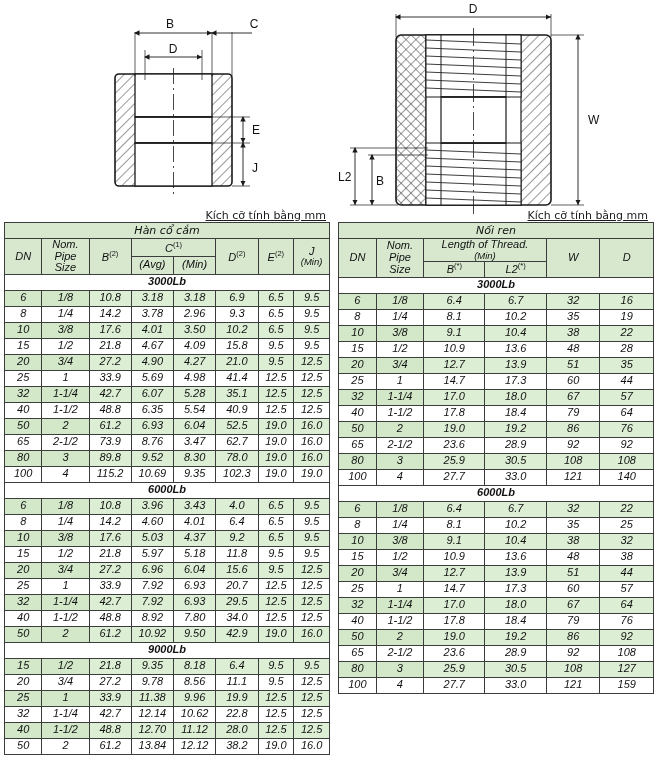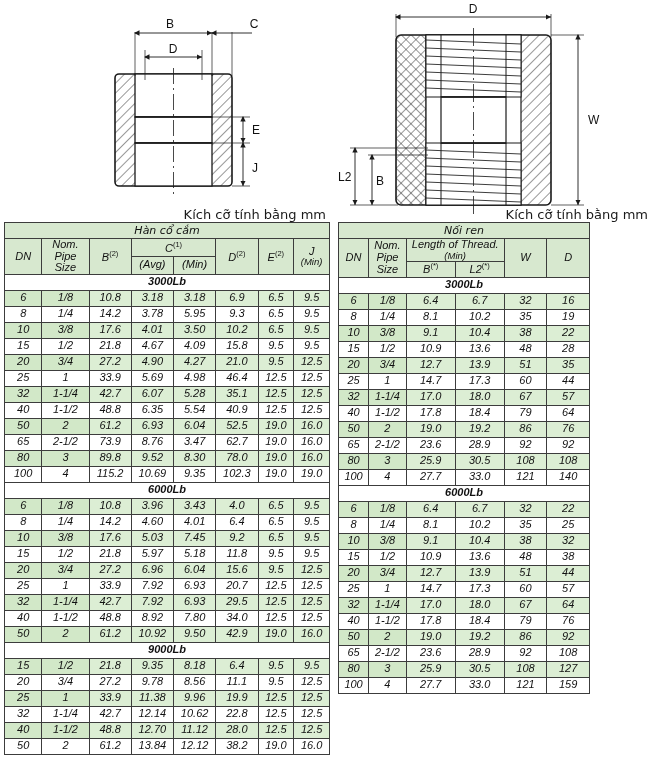--- a/index.html
+++ b/index.html
@@ -16,31 +16,32 @@
   .drawings {
     position: absolute; left: 0; top: 0;
     width: 658px; height: 225px;
   }
   .draw-col { position: absolute; top: 0; height: 225px; }
   .draw-left  { left: 0px;   width: 336px; }
   .draw-right { left: 336px; width: 322px; }
 
   .draw-caption {
     position: absolute; bottom: 3px; right: 10px;
-    font-size: 13px; color: #1a1a1a;
+    font-size: 11px; color: #1a1a1a;
     font-family: "DejaVu Sans", sans-serif;
     white-space: nowrap;
+    text-decoration: underline;
   }
   .draw-svg { position: absolute; left: 0; top: 0; }
 
   
   .tables { position: absolute; left: 0; top: 222px; width: 658px; }
   .tbl-wrap { position: absolute; top: 0; }
   .tbl-left  { left: 4px;   width: 326px; }
-  .tbl-right { left: 338px; width: 252px; }
+  .tbl-right { left: 338px; width: 316px; }
 
   table.spec {
     border-collapse: collapse;
     width: 100%;
     table-layout: fixed;
     font-family: "Liberation Sans", sans-serif;
   }
   table.spec td, table.spec th {
     border: 1px solid #3c3c3c;
     text-align: center;
@@ -306,21 +307,21 @@
               <td>3.18</td>
               <td>6.9</td>
               <td>6.5</td>
               <td>9.5</td>
             </tr>
             <tr>
               <td class="keycol">8</td>
               <td class="keycol">1/4</td>
               <td>14.2</td>
               <td>3.78</td>
-              <td>5.95</td>
+              <td>2.96</td>
               <td>9.3</td>
               <td>6.5</td>
               <td>9.5</td>
             </tr>
             <tr class="alt">
               <td class="keycol">10</td>
               <td class="keycol">3/8</td>
               <td>17.6</td>
               <td>4.01</td>
               <td>3.50</td>
@@ -347,21 +348,21 @@
               <td>21.0</td>
               <td>9.5</td>
               <td>12.5</td>
             </tr>
             <tr>
               <td class="keycol">25</td>
               <td class="keycol">1</td>
               <td>33.9</td>
               <td>5.69</td>
               <td>4.98</td>
-              <td>46.4</td>
+              <td>41.4</td>
               <td>12.5</td>
               <td>12.5</td>
             </tr>
             <tr class="alt">
               <td class="keycol">32</td>
               <td class="keycol">1-1/4</td>
               <td>42.7</td>
               <td>6.07</td>
               <td>5.28</td>
               <td>35.1</td>
@@ -439,21 +440,21 @@
               <td>4.01</td>
               <td>6.4</td>
               <td>6.5</td>
               <td>9.5</td>
             </tr>
             <tr class="alt">
               <td class="keycol">10</td>
               <td class="keycol">3/8</td>
               <td>17.6</td>
               <td>5.03</td>
-              <td>7.45</td>
+              <td>4.37</td>
               <td>9.2</td>
               <td>6.5</td>
               <td>9.5</td>
             </tr>
             <tr>
               <td class="keycol">15</td>
               <td class="keycol">1/2</td>
               <td>21.8</td>
               <td>5.97</td>
               <td>5.18</td>

